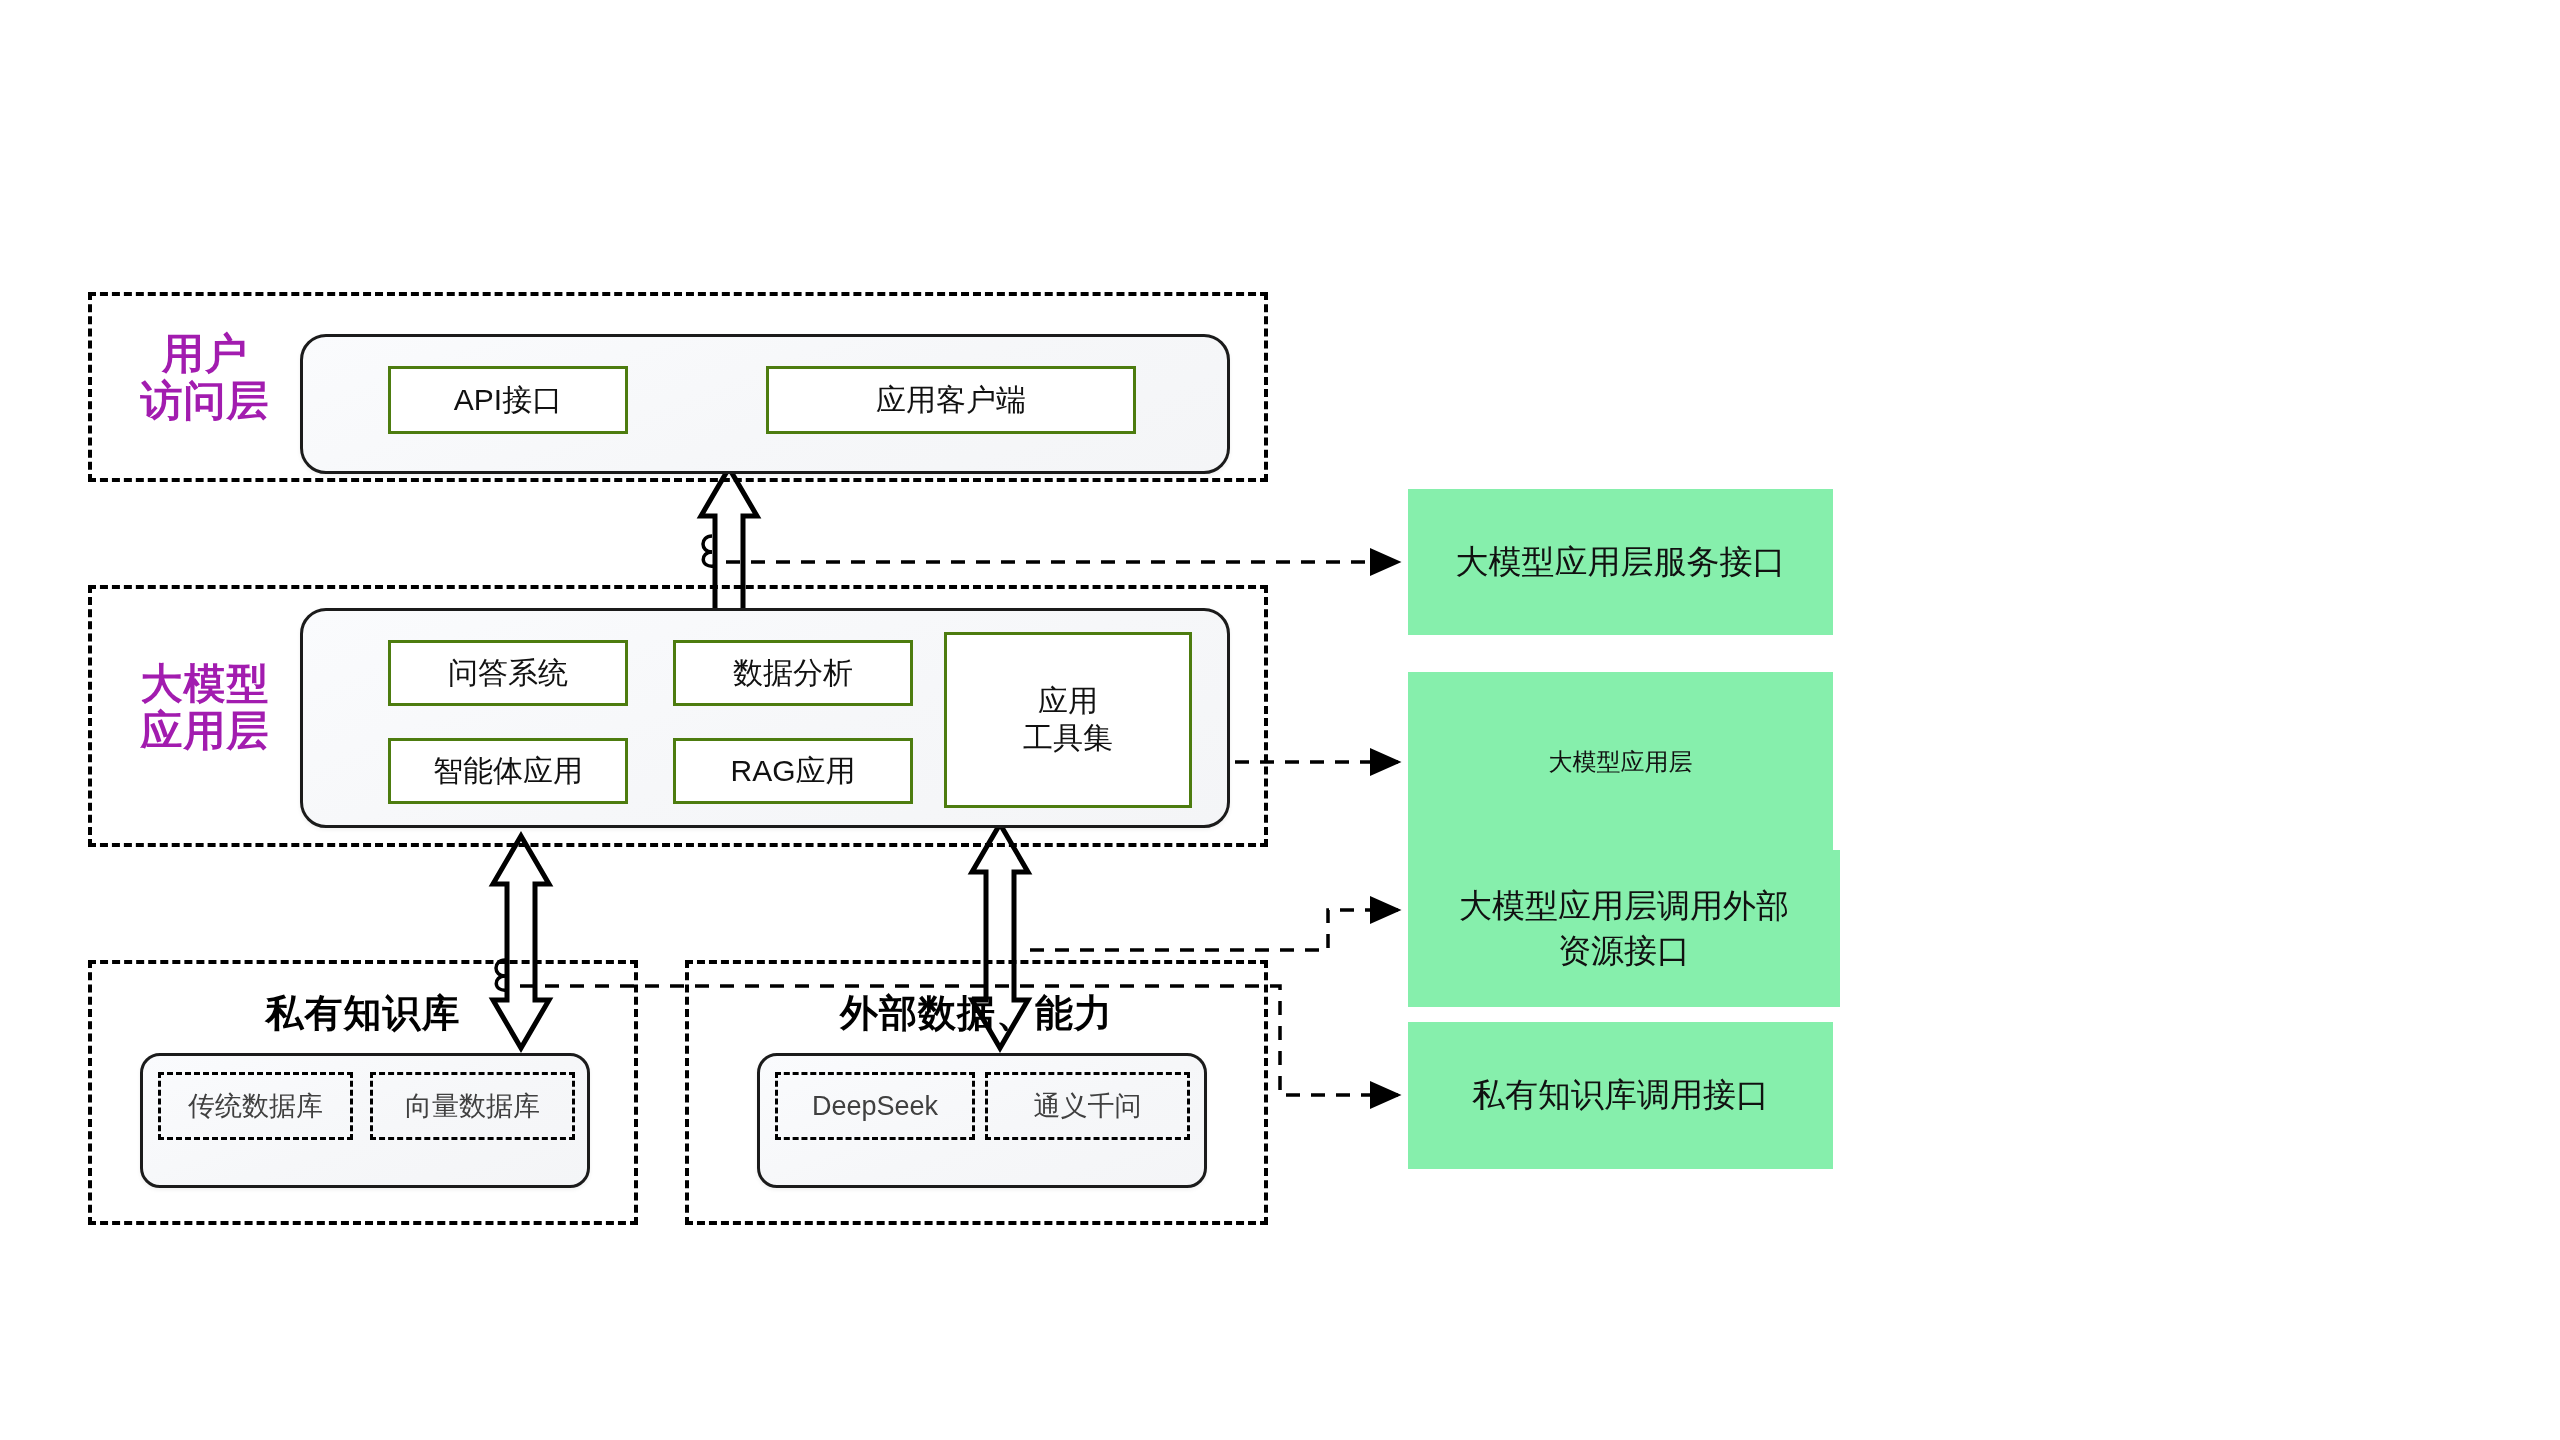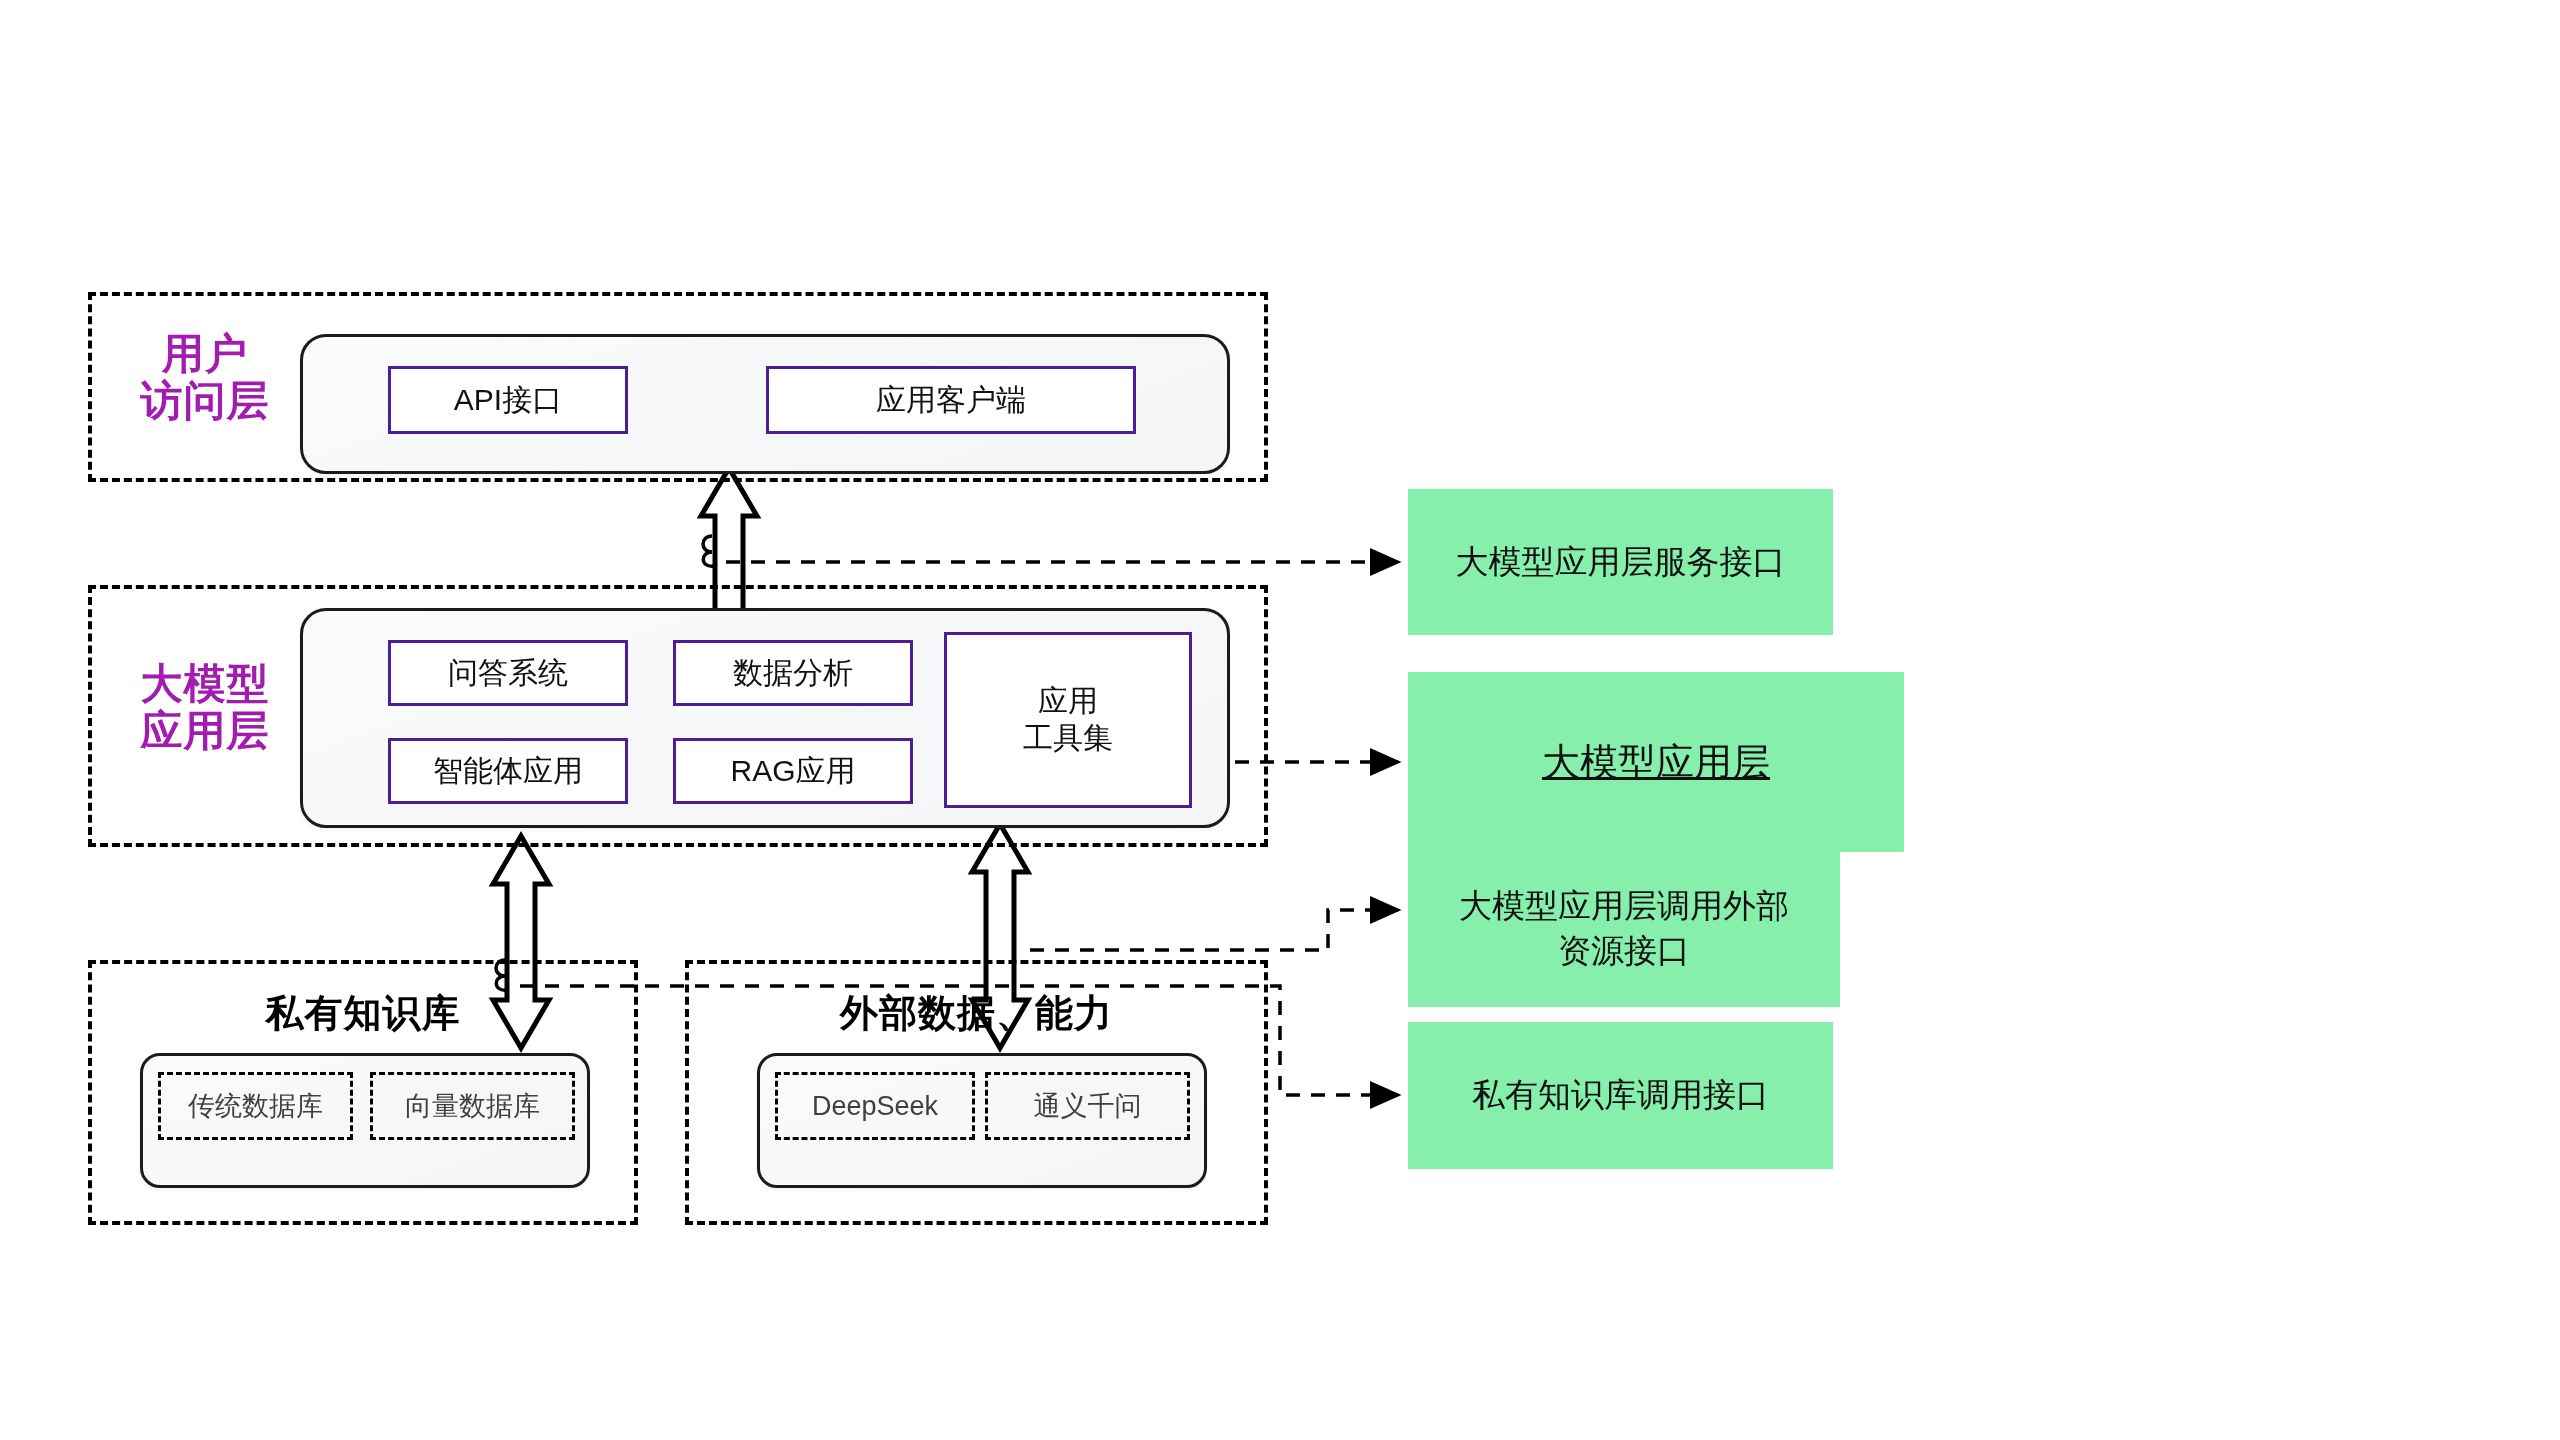--- a/index.html
+++ b/index.html
@@ -36,21 +36,21 @@
     border:3px solid #1b1b1b;
     border-radius:26px;
     background:linear-gradient(160deg,#fafbfd 0%,#f6f7f9 55%,#f4f5f7 100%);
     box-shadow:0 2px 4px rgba(0,0,0,.06);
   }
 
   
   .cell{
     position:absolute;
     box-sizing:border-box;
-    border:3px solid #4c1d95;
+    border:3px solid #4d7c0f;
     background:#ffffff;
     display:flex;align-items:center;justify-content:center;
     text-align:center;
     line-height:1.22;
     white-space:pre-line;
     color:#111;
   }
 
   
   .cell-dashed{
@@ -158,18 +158,18 @@
   <div class="cell-dashed" style="left:158px;top:1072px;width:195px;height:68px;font-size:27px;">传统数据库</div>
   <div class="cell-dashed" style="left:370px;top:1072px;width:205px;height:68px;font-size:27px;">向量数据库</div>
 
   <div class="layer" style="left:685px;top:960px;width:583px;height:265px;"></div>
   <div class="group-title" style="left:685px;top:988px;width:583px;font-size:38px;">外部数据、能力</div>
   <div class="panel" style="left:757px;top:1053px;width:450px;height:135px;border-radius:20px;"></div>
   <div class="cell-dashed" style="left:775px;top:1072px;width:200px;height:68px;font-size:27px;">DeepSeek</div>
   <div class="cell-dashed" style="left:985px;top:1072px;width:205px;height:68px;font-size:27px;">通义千问</div>
 
   <div class="note" style="left:1408px;top:489px;width:425px;height:146px;font-size:33px;">大模型应用层服务接口</div>
-  <div class="note" style="left:1408px;top:672px;width:496px;height:180px;font-size:38px;text-decoration:underline;">大模型应用层</div>
+  <div class="note" style="left:1408px;top:672px;width:425px;height:180px;font-size:24px;">大模型应用层</div>
   <div class="note" style="left:1408px;top:850px;width:432px;height:157px;font-size:33px;">大模型应用层调用外部
 资源接口</div>
   <div class="note" style="left:1408px;top:1022px;width:425px;height:147px;font-size:33px;">私有知识库调用接口</div>
 
 </div>
 
 </body></html>

